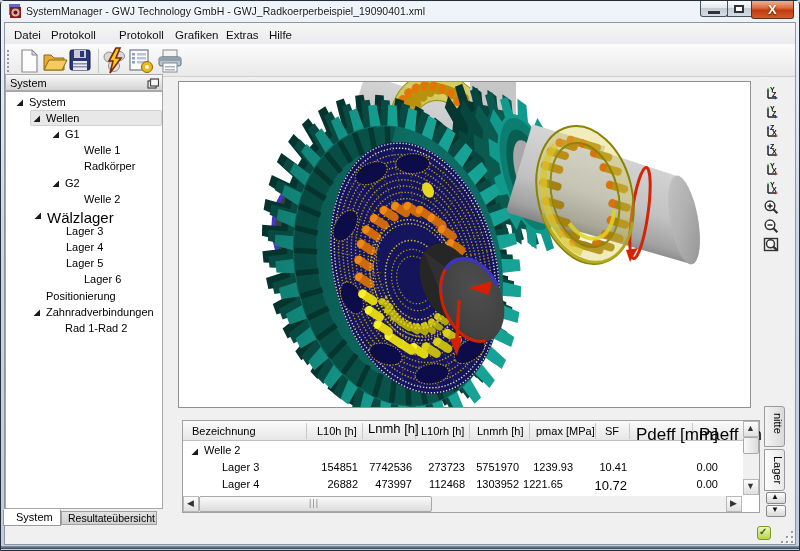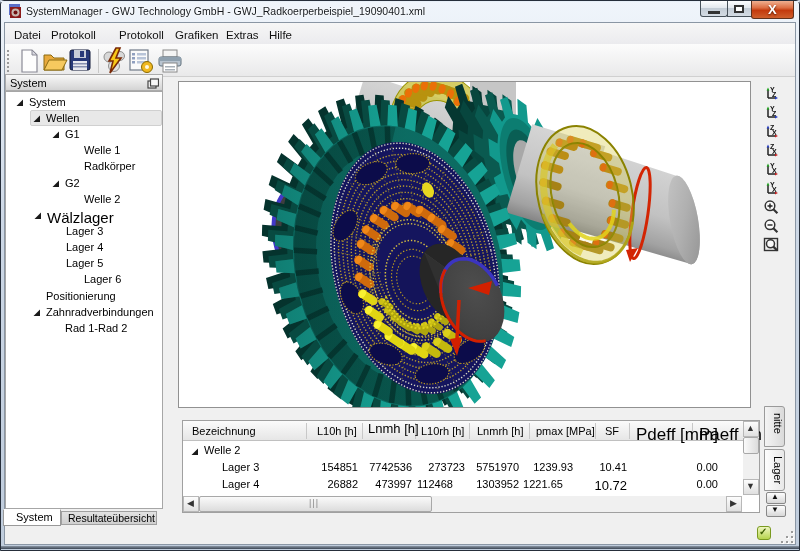--- a/index.html
+++ b/index.html
@@ -507,21 +507,21 @@
 <div class="txt" style="left:222px;top:478px;font-size:11px">Lager 4</div>
 <div class="txt" style="left:298px;top:461px;width:60px;text-align:right;font-size:11px">154851</div>
 <div class="txt" style="left:352px;top:461px;width:60px;text-align:right;font-size:11px">7742536</div>
 <div class="txt" style="left:405px;top:461px;width:60px;text-align:right;font-size:11px">273723</div>
 <div class="txt" style="left:459px;top:461px;width:60px;text-align:right;font-size:11px">5751970</div>
 <div class="txt" style="left:513px;top:461px;width:60px;text-align:right;font-size:11px">1239.93</div>
 <div class="txt" style="left:567px;top:461px;width:60px;text-align:right;font-size:11px">10.41</div>
 <div class="txt" style="left:658px;top:461px;width:60px;text-align:right;font-size:11px">0.00</div>
 <div class="txt" style="left:298px;top:478px;width:60px;text-align:right;font-size:11px">26882</div>
 <div class="txt" style="left:352px;top:478px;width:60px;text-align:right;font-size:11px">473997</div>
-<div class="txt" style="left:405px;top:478px;width:60px;text-align:center;font-size:11px">112468</div>
+<div class="txt" style="left:405px;top:478px;width:60px;text-align:right;font-size:11px">112468</div>
 <div class="txt" style="left:459px;top:478px;width:60px;text-align:right;font-size:11px">1303952</div>
 <div class="txt" style="left:513px;top:478px;width:60px;text-align:center;font-size:11px">1221.65</div>
 <div class="txt" style="left:567px;top:478px;width:60px;text-align:right;font-size:13px">10.72</div>
 <div class="txt" style="left:658px;top:478px;width:60px;text-align:right;font-size:11px">0.00</div>
 <div class="abs" style="left:183px;top:496px;width:559px;height:16px;background:#f0f0f0"></div>
 <div class="abs" style="left:183px;top:496px;width:16px;height:16px;background:linear-gradient(#fdfdfd,#e0e0e0);border:1px solid #b8b8b8"></div>
 <div class="txt" style="left:187px;top:498px;font-size:9px;color:#333">◀</div>
 <div class="abs" style="left:726px;top:496px;width:16px;height:16px;background:linear-gradient(#fdfdfd,#e0e0e0);border:1px solid #b8b8b8"></div>
 <div class="txt" style="left:730px;top:498px;font-size:9px;color:#333">▶</div>
 <div class="abs" style="left:199px;top:496px;width:233px;height:16px;background:linear-gradient(#fafafa,#dcdcdc);border:1px solid #a8a8a8;border-radius:2px"></div>

